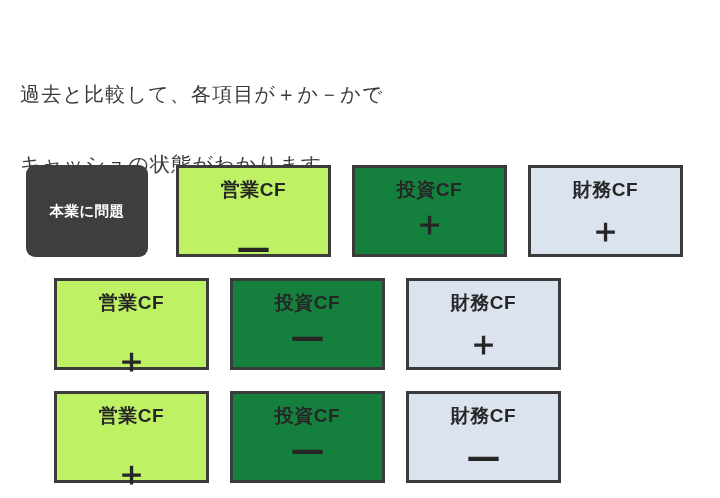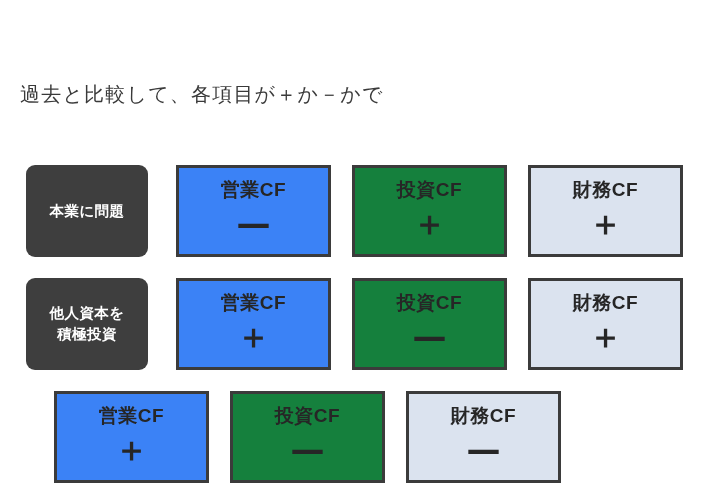--- a/index.html
+++ b/index.html
@@ -83,23 +83,23 @@
     width: 155px;
     min-width: 155px;
     box-sizing: border-box;
     border: 3px solid #3b3b3b;
     display: flex;
     flex-direction: column;
     align-items: center;
     justify-content: flex-start;
     padding-top: 11px;
   }
-  .card.green  { background: #3b82f6; }
+  .card.green  { background: #bef264; gap: 24px; }
   .card.yellow { background: #15803d; }
-  .card.blue   { background: #dbe3ef; }
+  .card.blue   { background: #dbe3ef; gap: 7px; }
 
   .card-title {
     font-size: 19px;
     font-weight: 700;
     color: #262626;
     letter-spacing: 0.5px;
     line-height: 22px;
   }
   .card-sign {
     font-size: 34px;
@@ -110,20 +110,21 @@
     font-family: "DejaVu Sans", "Liberation Sans", sans-serif;
   }
 </style>
 </head>
 <body>
 
 <div class="page">
 
   <div class="heading">
     <span class="heading-line">過去と比較して、各項目が＋か－かで</span>
+    <span class="heading-line">キャッシュの状態がわかります。</span>
   </div>
 
   <div class="matrix">
 
     <div class="row">
       <div class="row-label">本業に問題</div>
       <div class="cards">
         <div class="card green">
           <div class="card-title">営業CF</div>
           <div class="card-sign">—</div>
@@ -133,22 +134,20 @@
           <div class="card-sign">＋</div>
         </div>
         <div class="card blue">
           <div class="card-title">財務CF</div>
           <div class="card-sign">＋</div>
         </div>
       </div>
     </div>
 
     <div class="row">
-      <div class="row-label">他人資本を
-積極投資</div>
       <div class="cards">
         <div class="card green">
           <div class="card-title">営業CF</div>
           <div class="card-sign">＋</div>
         </div>
         <div class="card yellow">
           <div class="card-title">投資CF</div>
           <div class="card-sign">—</div>
         </div>
         <div class="card blue">

